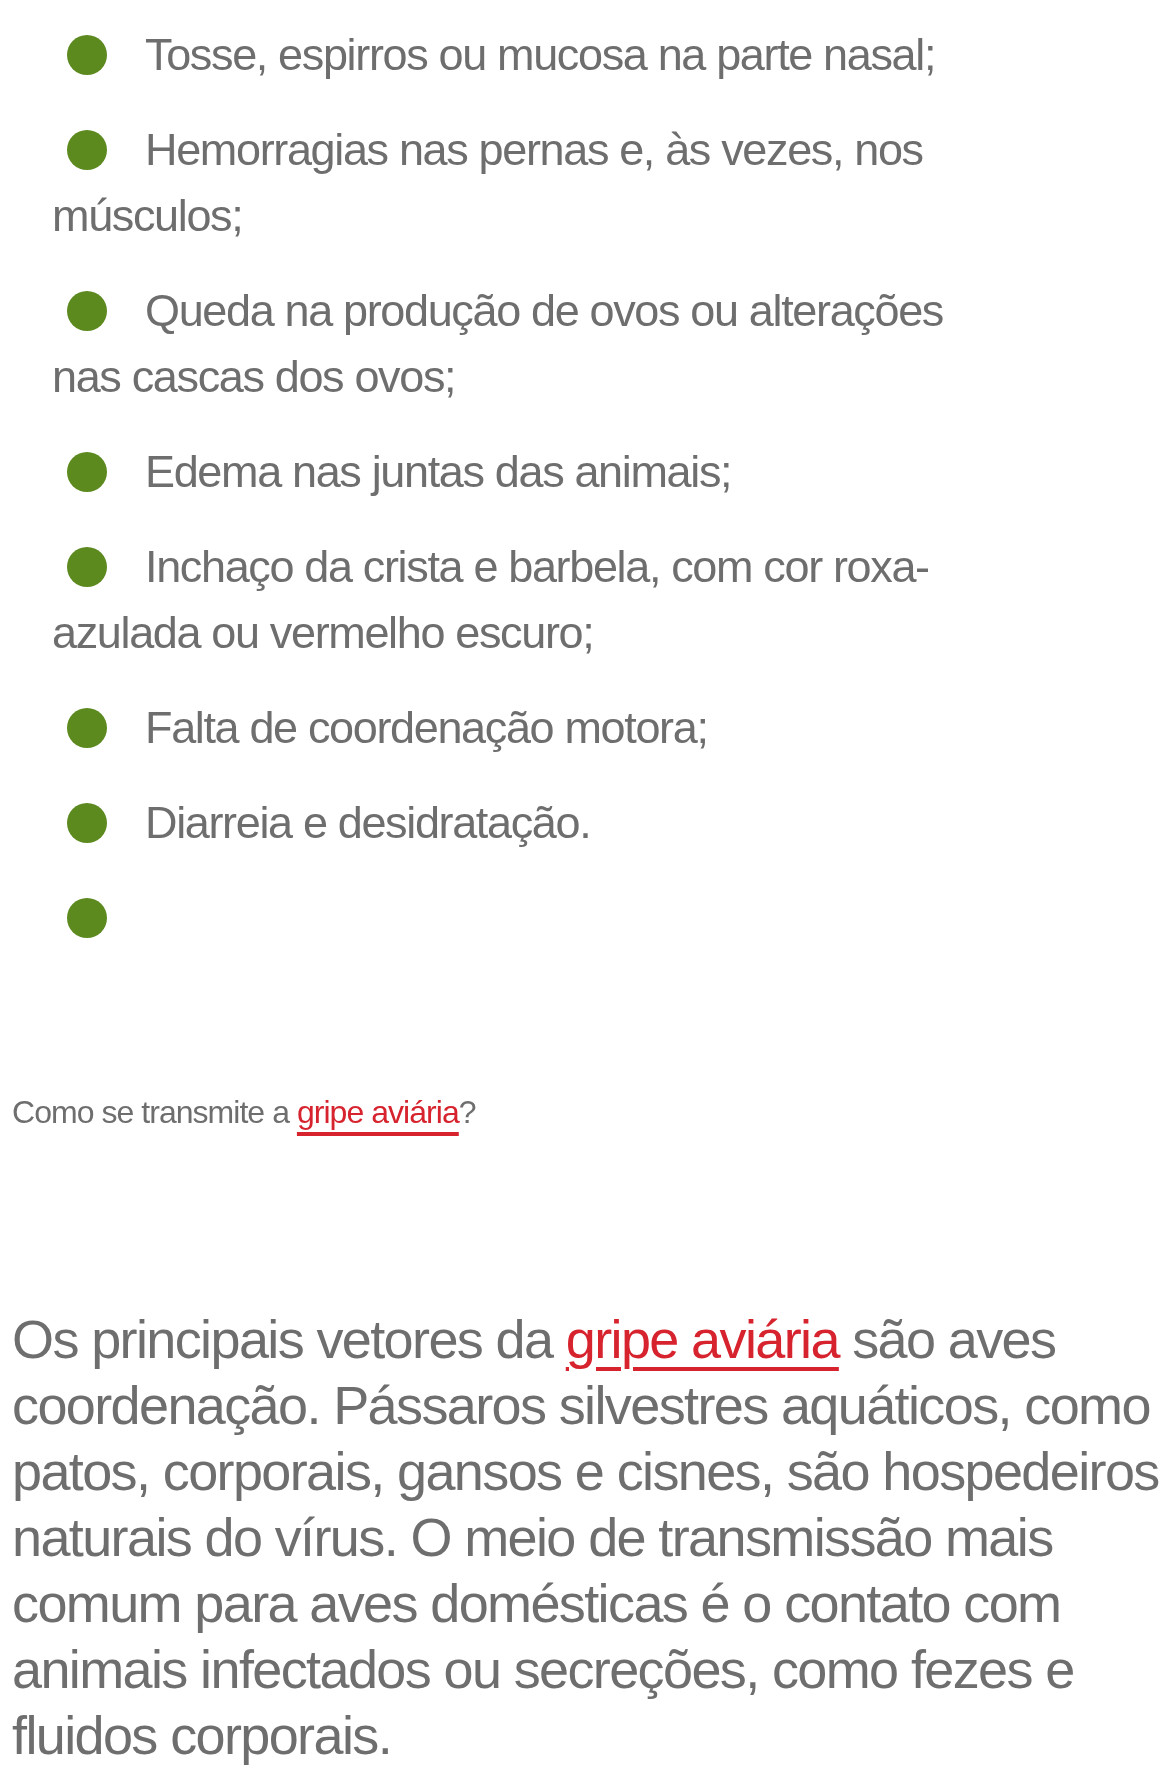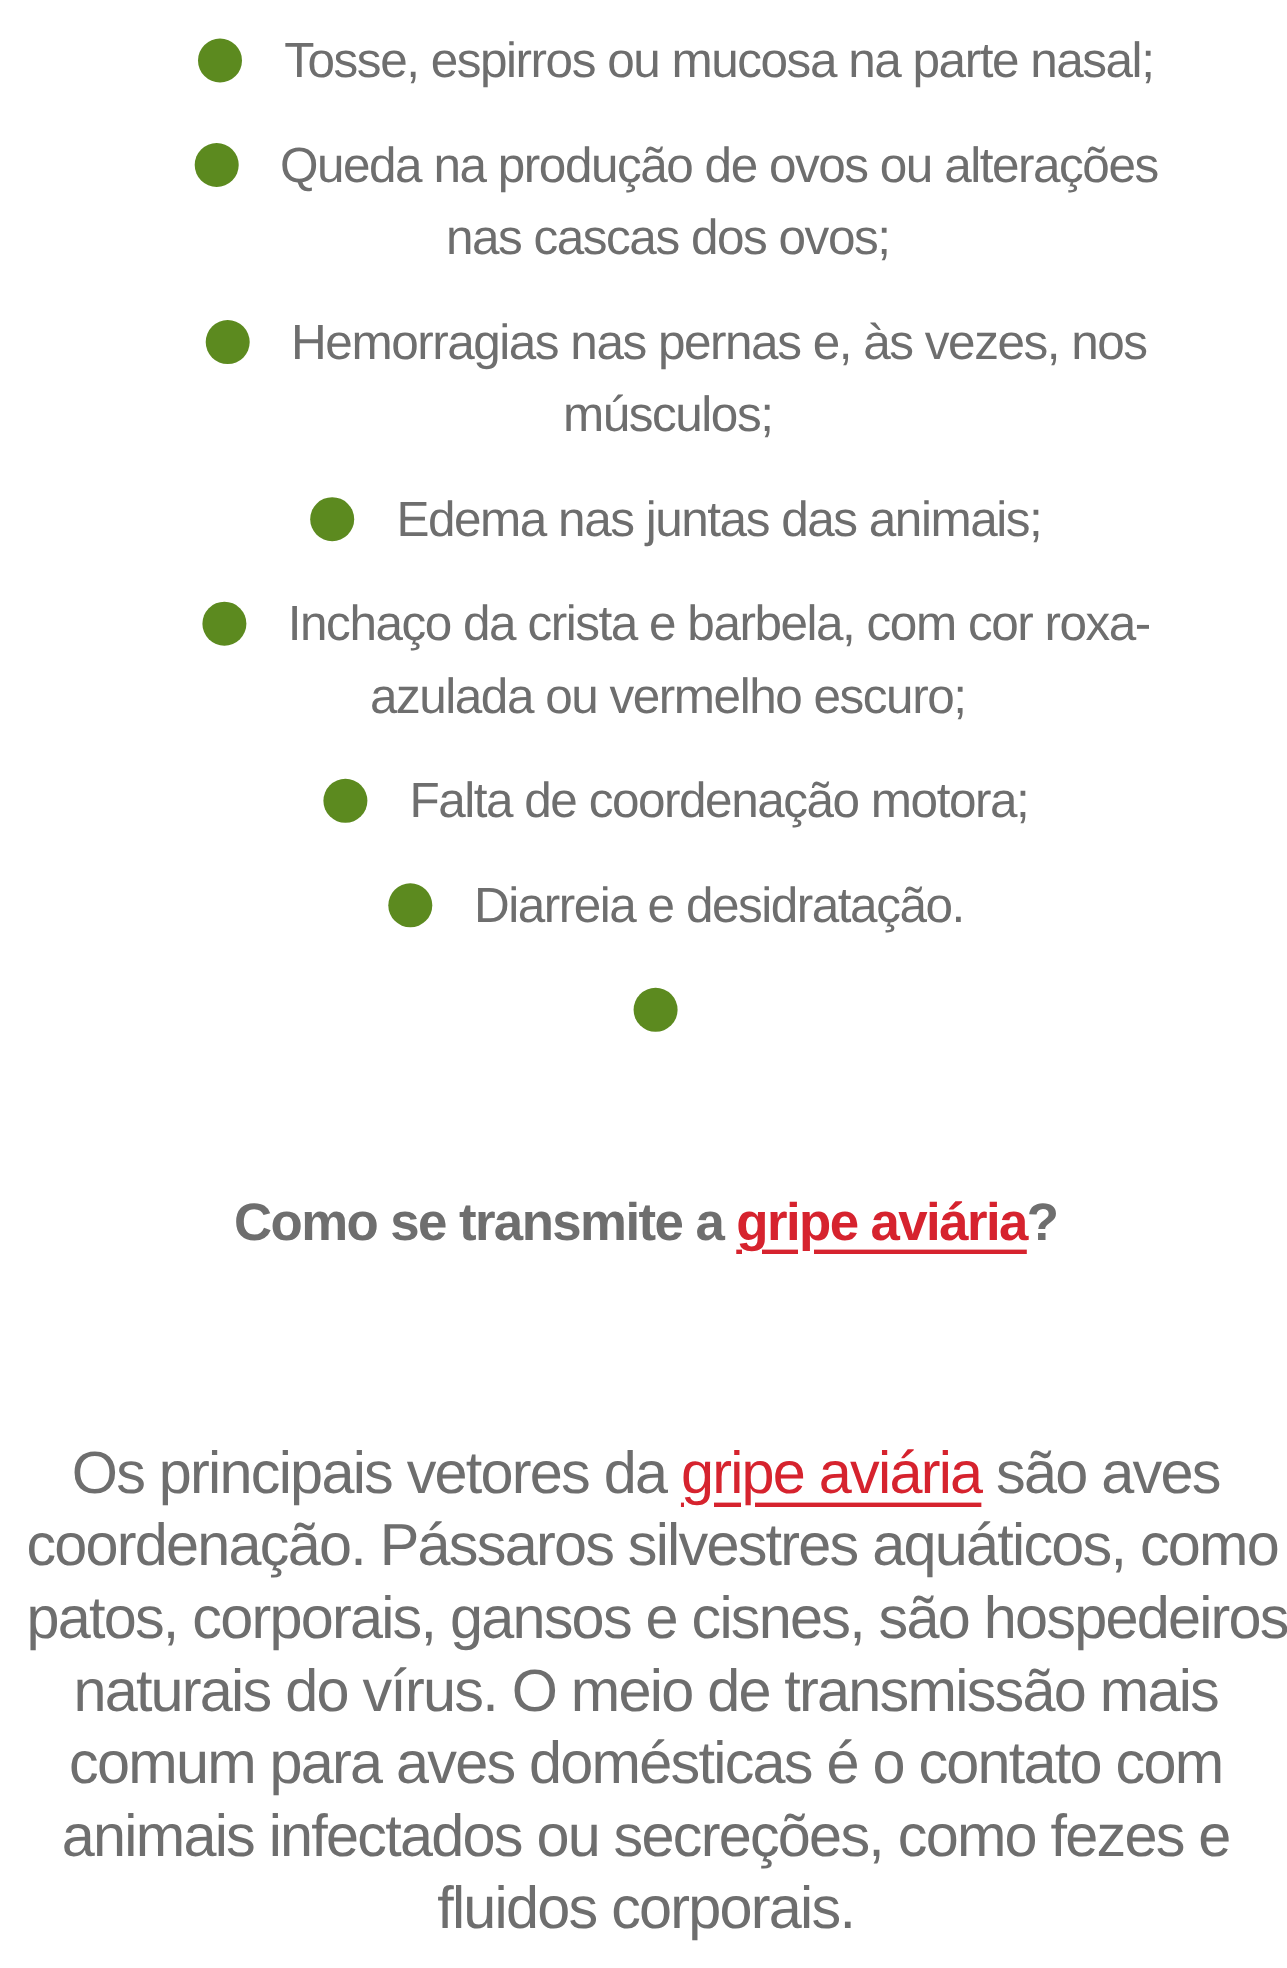--- a/index.html
+++ b/index.html
@@ -8,22 +8,21 @@
     background: #ffffff;
   }
   body {
     width: 1170px;
     height: 1789px;
     overflow: hidden;
     font-family: "Liberation Sans", sans-serif;
     color: #6e6e6e;
   }
   .content {
-    padding: 22px 20px 0 24px;
-    text-align: center;
+    padding: 22px 20px 0 12px;
   }
   
   .symptom-list {
     margin: 0;
   }
   .li {
     margin-left: 40px;
     margin-bottom: 29px;
     font-size: 45px;
     line-height: 66px;
@@ -41,23 +40,23 @@
     background: #5c8a1f;
     margin-left: 15px;
     margin-right: 38px;
     vertical-align: middle;
     position: relative;
     top: -3px;
   }
   
   .question-heading {
     margin: 126px 0 0 0;
-    font-size: 48px;
+    font-size: 32px;
     line-height: 70px;
-    font-weight: 700;
+    font-weight: 400;
     color: #6e6e6e;
     letter-spacing: -0.03em;
     white-space: nowrap;
   }
   
   .body-paragraph {
     margin: 159px 0 0 0;
     font-size: 54px;
     line-height: 66px;
     letter-spacing: -0.03em;
@@ -78,27 +77,27 @@
 <div class="content">
 
   <div class="symptom-list">
 
     <div class="li">
       <span class="line"><span class="bullet"></span><span>Tosse, espirros ou mucosa na parte nasal;</span></span>
       <span class="line"></span>
     </div>
 
     <div class="li">
-      <span class="line"><span class="bullet"></span><span>Queda na produção de ovos ou alterações</span></span>
-      <span class="line">nas cascas dos ovos;</span>
+      <span class="line"><span class="bullet"></span><span>Hemorragias nas pernas e, às vezes, nos</span></span>
+      <span class="line">músculos;</span>
     </div>
 
     <div class="li">
-      <span class="line"><span class="bullet"></span><span>Hemorragias nas pernas e, às vezes, nos</span></span>
-      <span class="line">músculos;</span>
+      <span class="line"><span class="bullet"></span><span>Queda na produção de ovos ou alterações</span></span>
+      <span class="line">nas cascas dos ovos;</span>
     </div>
 
     <div class="li">
       <span class="line"><span class="bullet"></span><span>Edema nas juntas das animais;</span></span>
       <span class="line"></span>
     </div>
 
     <div class="li">
       <span class="line"><span class="bullet"></span><span>Inchaço da crista e barbela, com cor roxa-</span></span>
       <span class="line">azulada ou vermelho escuro;</span>

